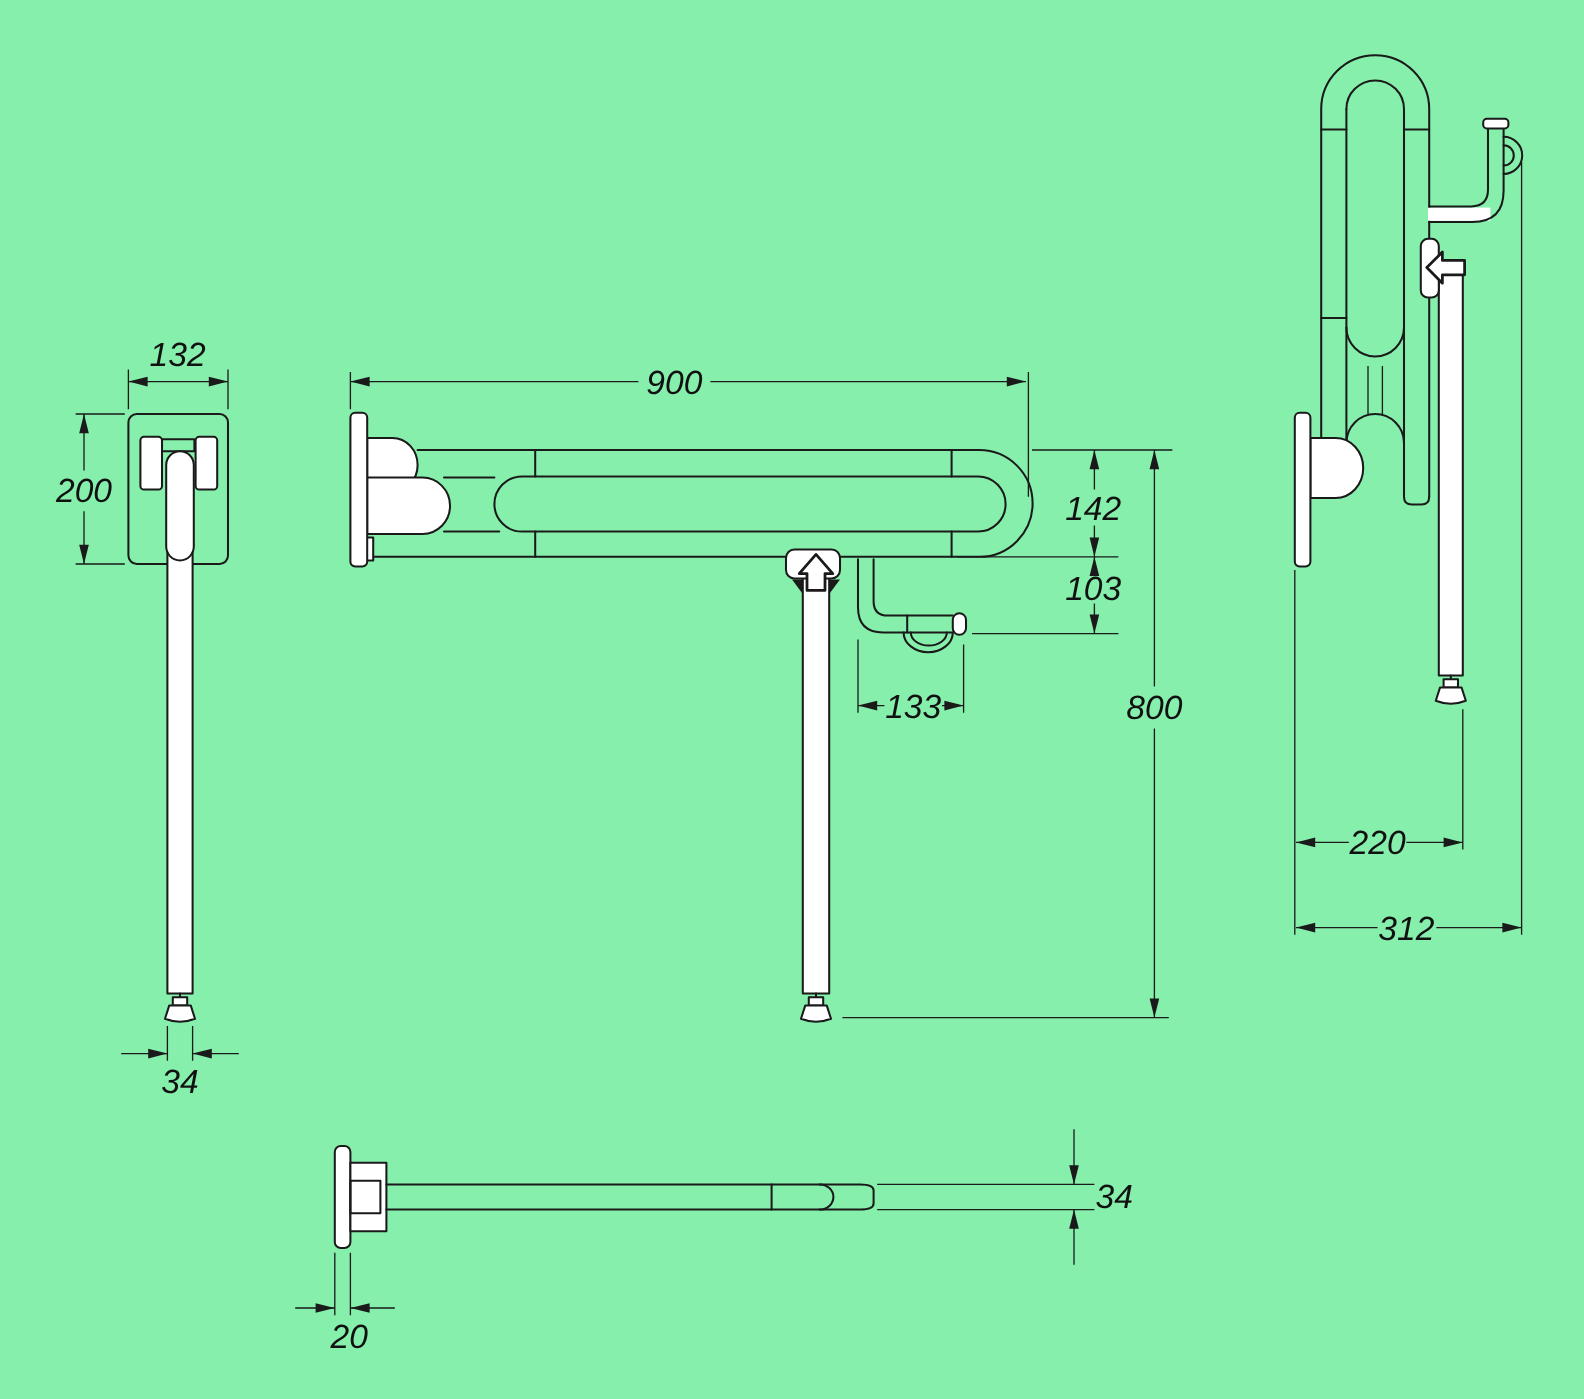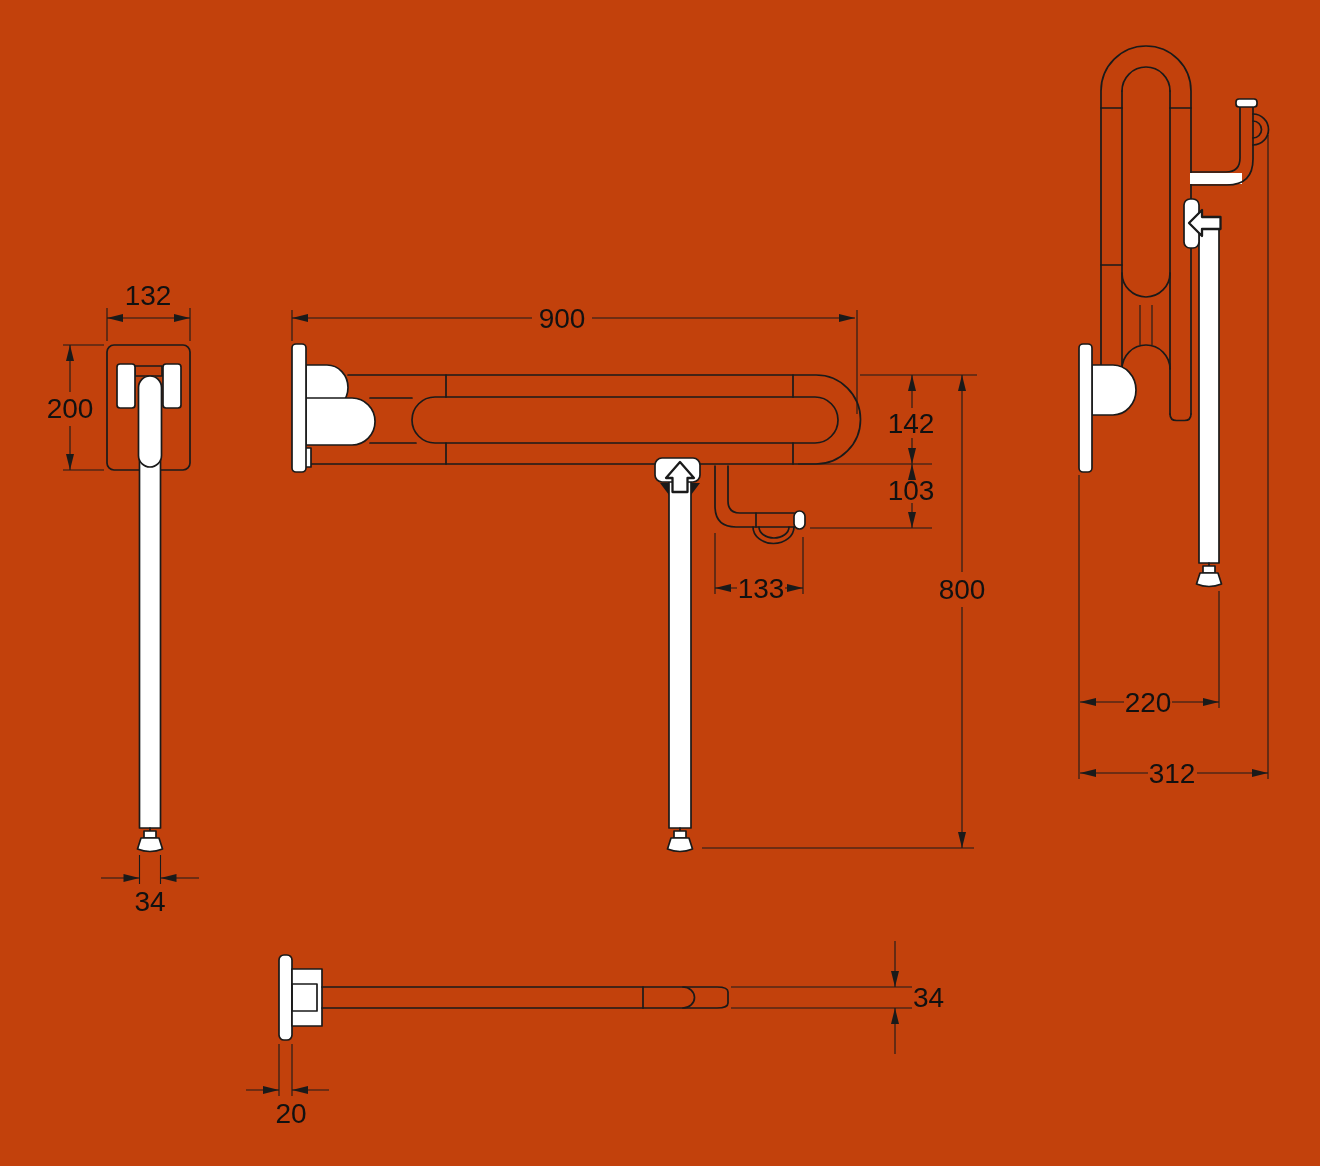--- a/index.html
+++ b/index.html
@@ -1,17 +1,17 @@
 <!DOCTYPE html>
 <html><head>
 <meta charset="utf-8">
 <style>
   html,body{margin:0;padding:0;background:#fff;}
-  .stage{position:relative;width:1320px;height:1166px;background:#c2410c;overflow:hidden;
-         font-family:"Liberation Sans",sans-serif;}
+  .stage{position:relative;width:1320px;height:1166px;background:#86efac;overflow:hidden;
+         font-family:"Liberation Sans",sans-serif;font-style:italic;}
   svg{display:block;}
   .part{fill:none;stroke:#1a1a1a;stroke-width:1.7;stroke-linejoin:round;stroke-linecap:round;}
   .partfill{fill:#ffffff;stroke:#1a1a1a;stroke-width:1.7;stroke-linejoin:round;}
   .mask{fill:#ffffff;stroke:none;}
   .solid{fill:#1a1a1a;stroke:none;}
   .dim{fill:none;stroke:#1a1a1a;stroke-width:1.1;stroke-linecap:butt;}
   .ah{fill:#1a1a1a;stroke:none;}
   .dimtext{font-family:"Liberation Sans",sans-serif;font-size:28px;fill:#111111;}
   .thick{stroke-width:2.3;}
 </style>

